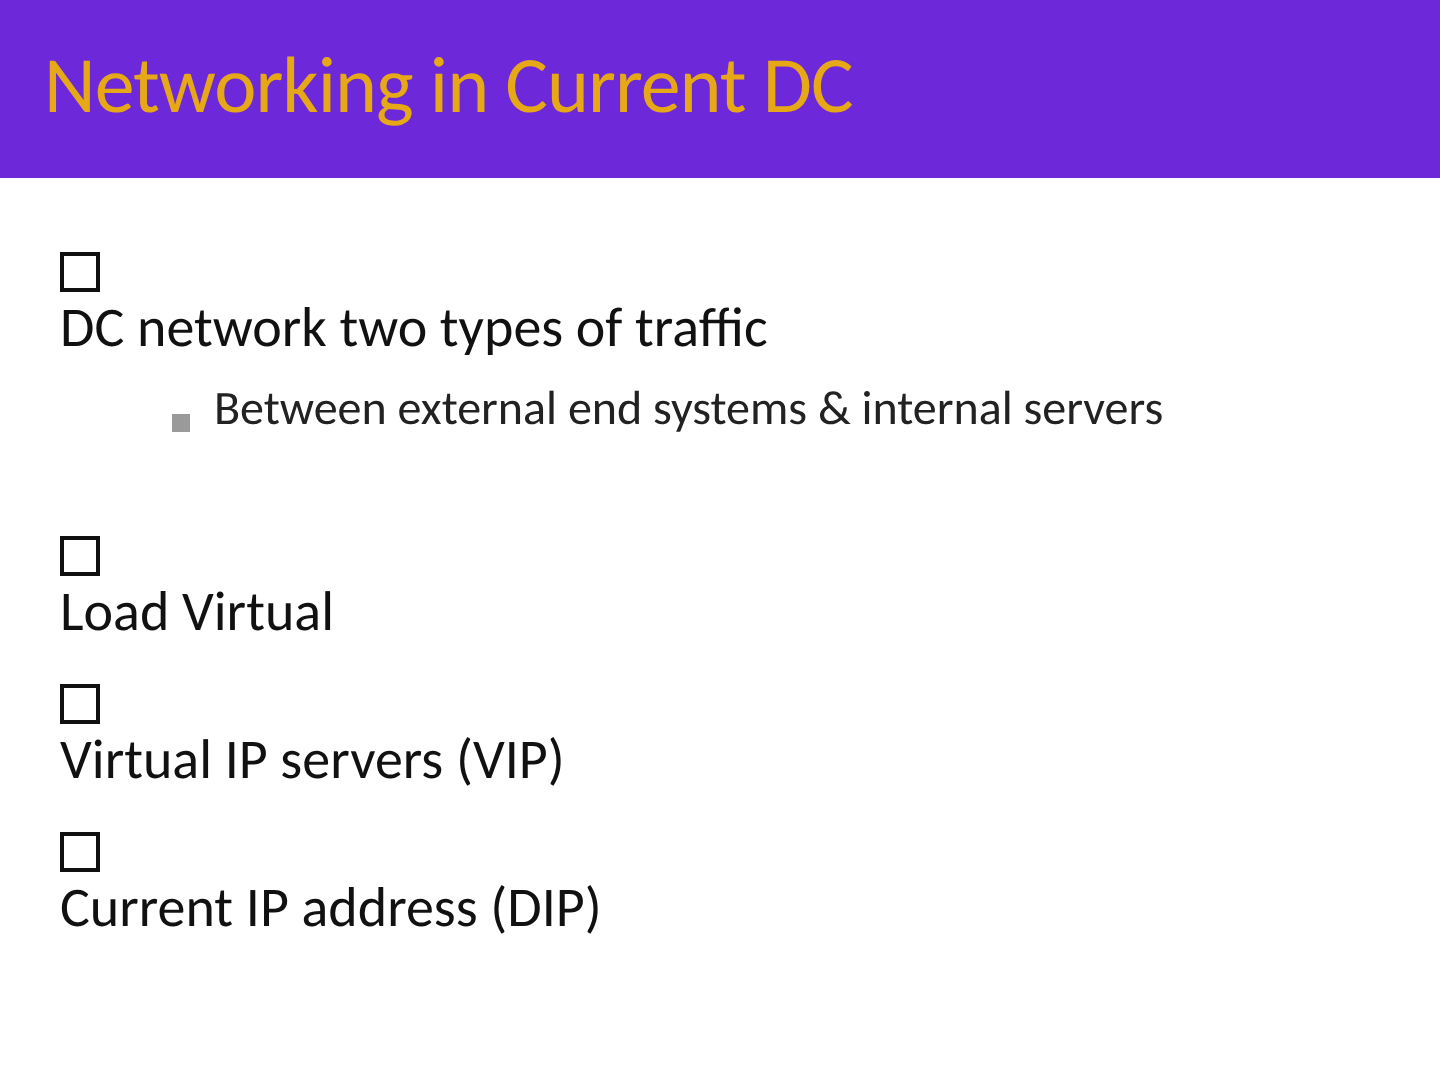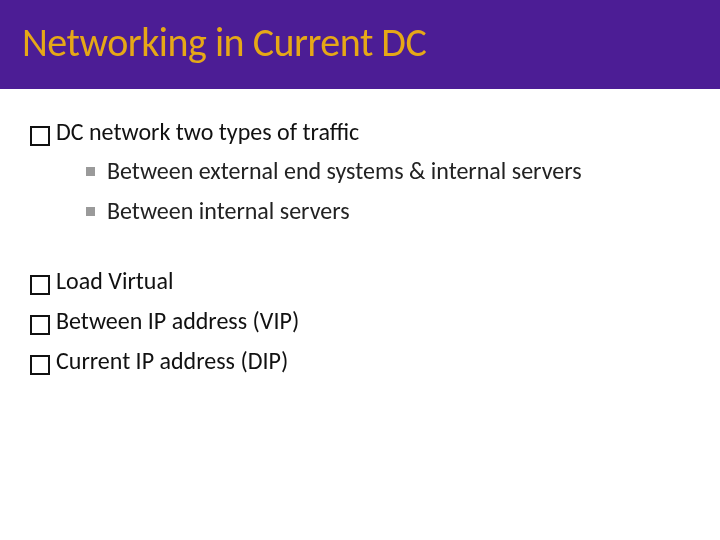--- a/index.html
+++ b/index.html
@@ -11,55 +11,56 @@
     font-family: "Segoe UI", "Calibri", "Candara", "Optima", sans-serif;
     overflow: hidden;
   }
   .slide {
     width: 720px;
     height: 540px;
     position: relative;
     box-sizing: border-box;
   }
   .title-bar {
-    background: #4c1d95;
+    background: #6d28d9;
     padding: 18px 0 22px 22px;
   }
   .title-text {
     color: #e6a817;
     font-size: 40px;
     font-weight: 400;
     letter-spacing: -0.5px;
   }
   .body {
     padding: 18px 30px 0 30px;
     color: #111;
   }
   .lvl1 {
     display: flex;
     align-items: flex-start;
-    font-size: 24px;
+    font-size: 28px;
     margin-top: 10px;
     line-height: 1.25;
+    flex-direction: column;
   }
   .lvl1 .bullet-box {
     display: inline-block;
     width: 16px;
     height: 16px;
     border: 2px solid #111;
     margin-top: 9px;
     margin-right: 6px;
     flex: 0 0 auto;
   }
   .lvl1 .txt {
     flex: 1 1 auto;
   }
   .lvl2 {
     display: flex;
-    align-items: flex-start;
+    align-items: center;
     font-size: 24px;
     margin-left: 56px;
     margin-top: 8px;
     line-height: 1.35;
     color: #222;
   }
   .lvl2 .bullet-sq {
     display: inline-block;
     width: 9px;
     height: 9px;
@@ -89,35 +90,31 @@
     <div class="lvl1">
       <span class="bullet-box"></span>
       <span class="txt">DC network two types of traffic</span>
     </div>
 
     <div class="lvl2">
       <span class="bullet-sq"></span>
       <span class="txt">Between external end systems &amp; internal servers</span>
     </div>
 
-    <div class="lvl2">
-      <span class="bullet-sq"></span>
-      <span class="txt">Between internal servers</span>
-    </div>
 
     <div class="gap"></div>
 
     <div class="lvl1">
       <span class="bullet-box"></span>
       <span class="txt">Load Virtual</span>
     </div>
 
     <div class="lvl1">
       <span class="bullet-box"></span>
-      <span class="txt">Between IP address (VIP)</span>
+      <span class="txt">Virtual IP servers (VIP)</span>
     </div>
 
     <div class="lvl1">
       <span class="bullet-box"></span>
       <span class="txt">Current IP address (DIP)</span>
     </div>
 
   </div>
 </div>
 

